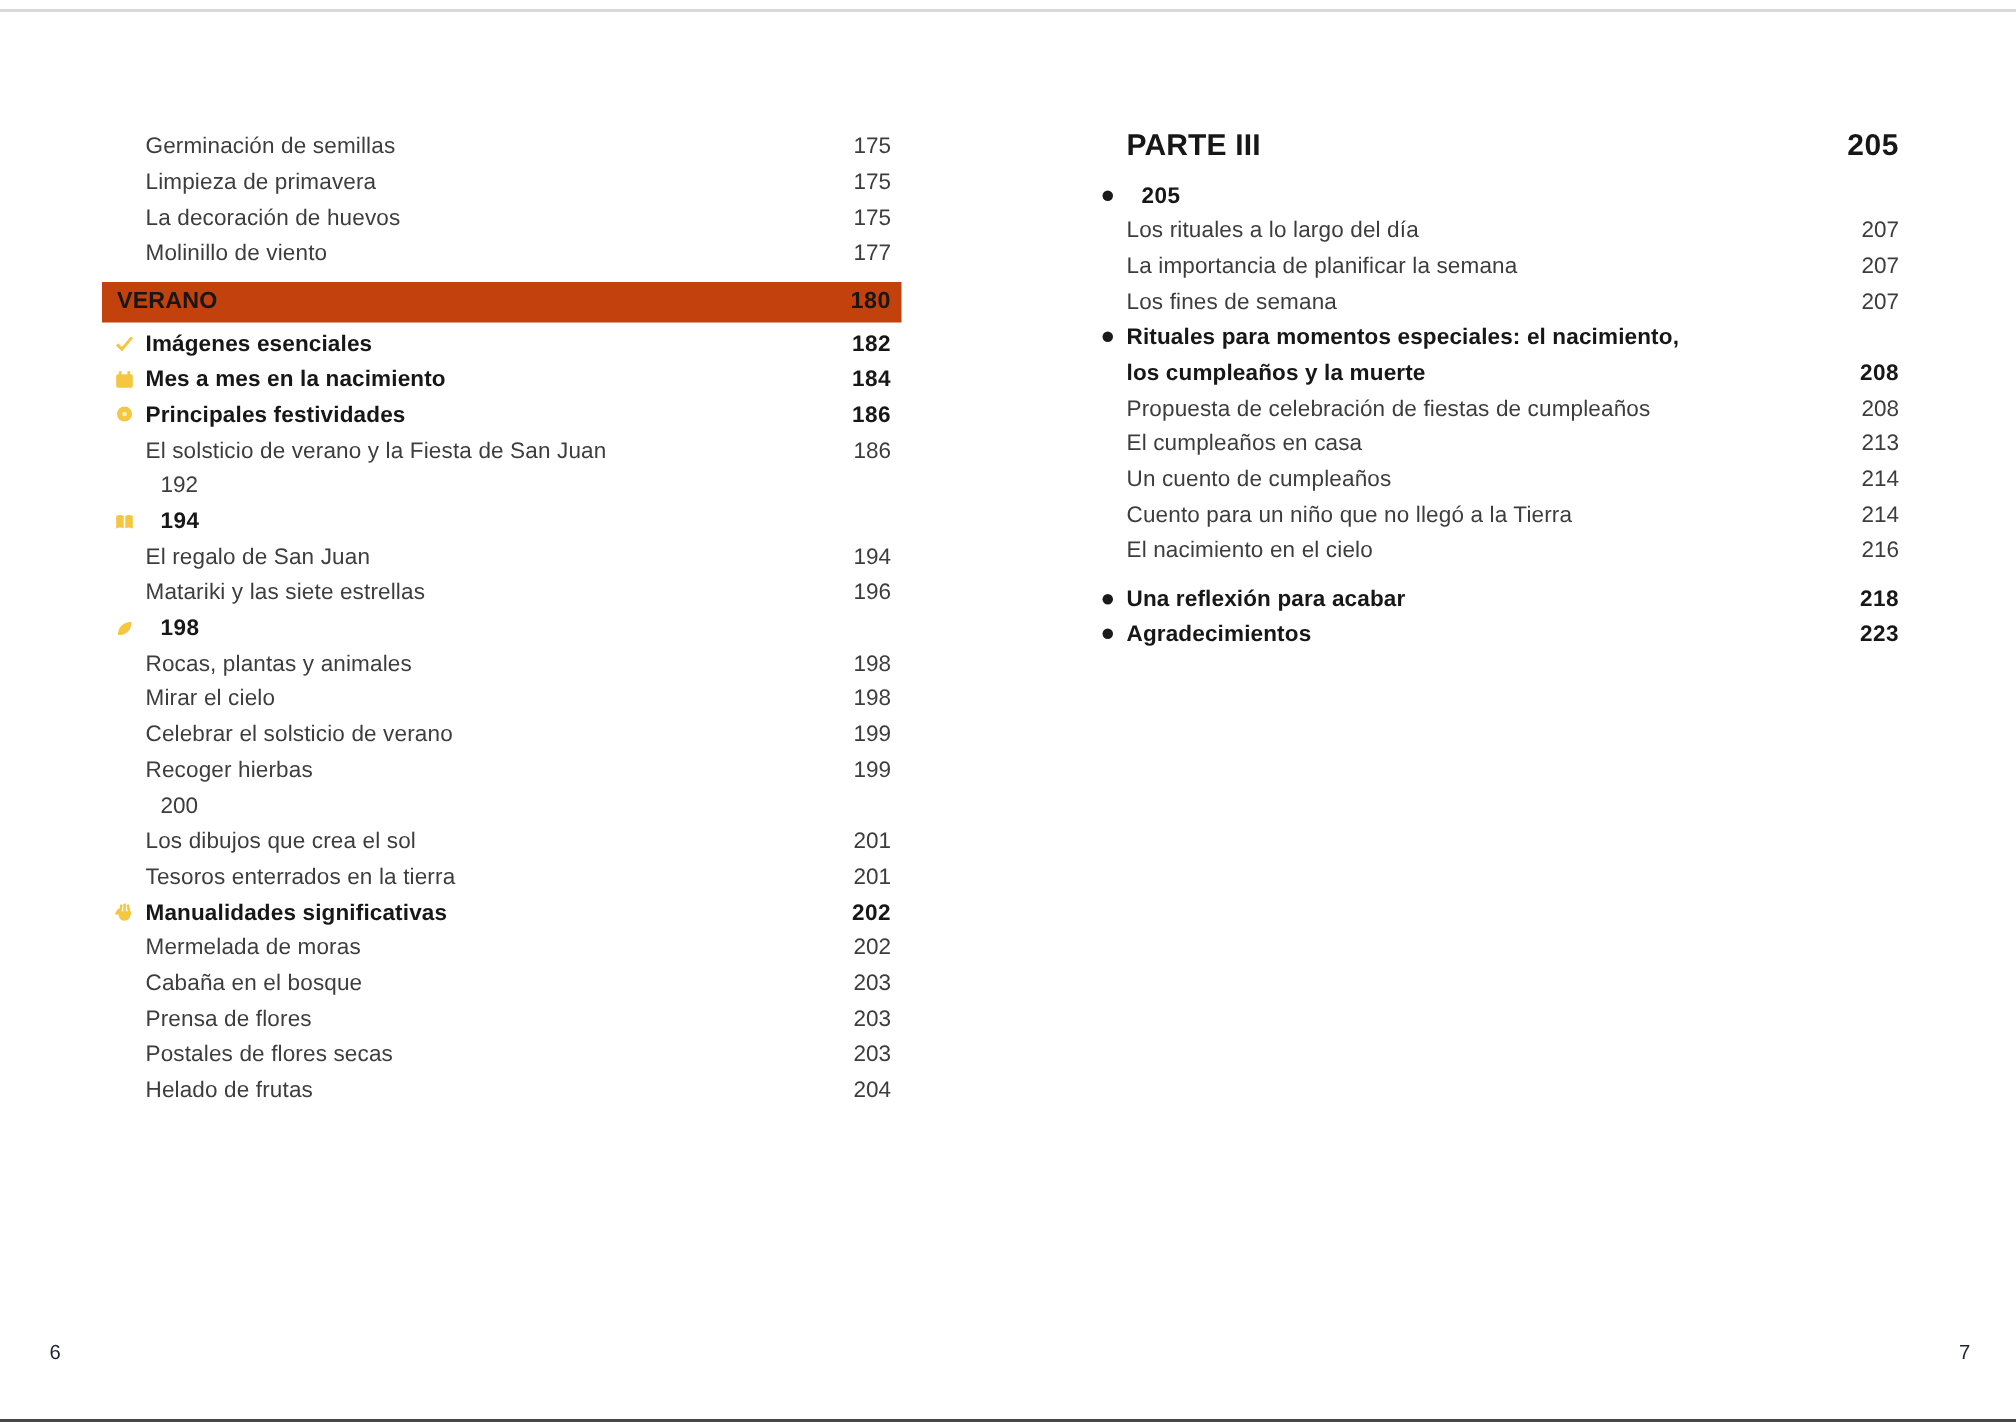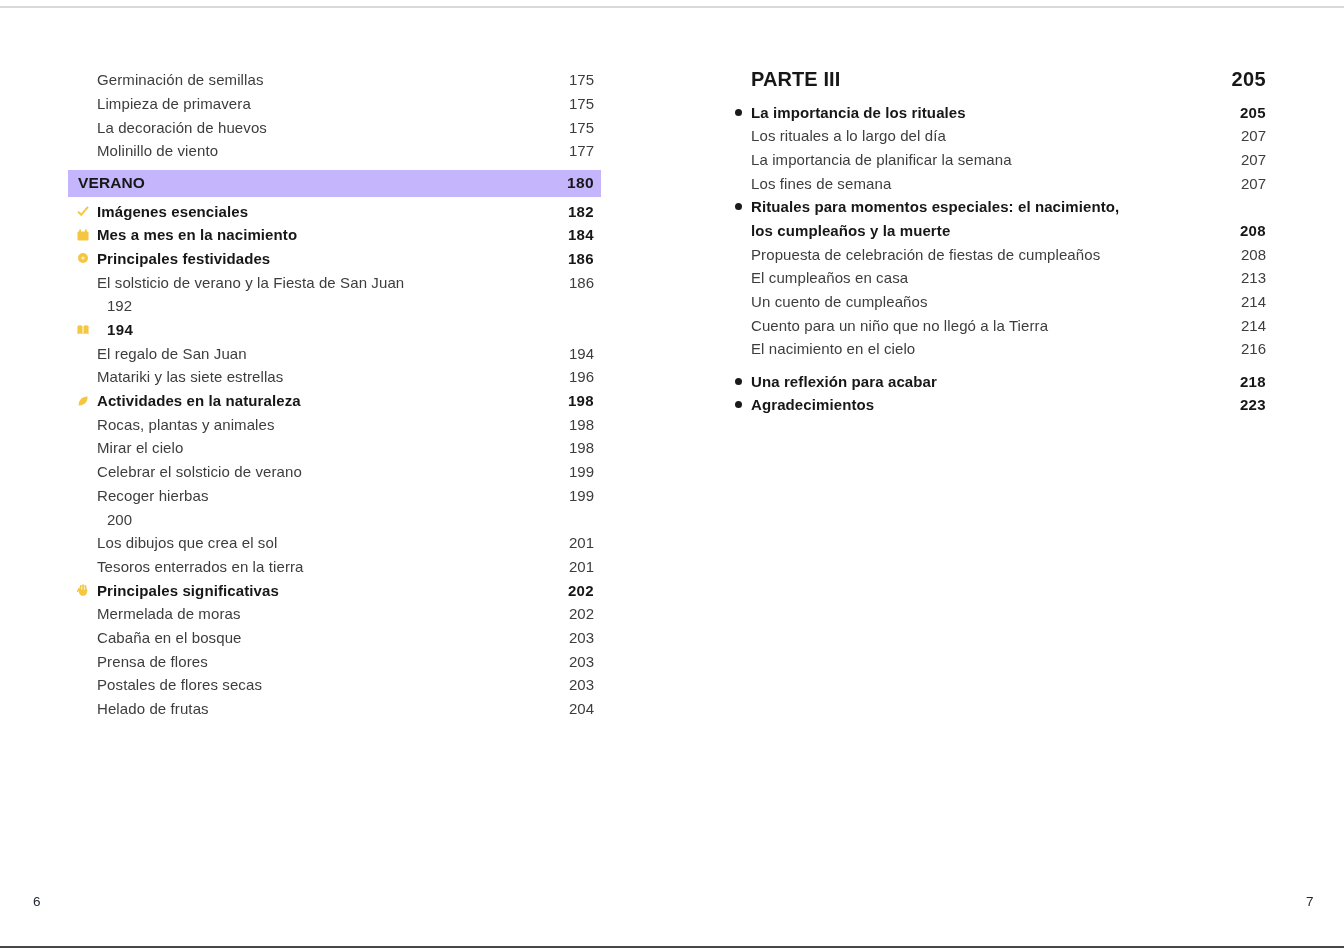--- a/index.html
+++ b/index.html
@@ -2,40 +2,40 @@
 <html><head>
 <meta charset="utf-8">
 <style>
   * { margin:0; padding:0; box-sizing:border-box; }
   html,body { width:1344px; height:948px; background:#ffffff; overflow:hidden; }
   body { font-family:"Liberation Sans", sans-serif; position:relative; color:#3d3d3d; }
 
   .rule-top    { position:absolute; top:6px; left:0; width:1344px; height:2px; background:#d9d9d9; }
   .rule-bottom { position:absolute; bottom:0; left:0; width:1344px; height:2px; background:#474747; }
 
-  .toc { position:absolute; top:68px; }
+  .toc { position:absolute; top:86px; }
   .toc.left  { left:76px;  width:518px; }
   .toc.right { left:735px; width:531px; }
 
   .row { display:flex; align-items:center; height:23.7px; font-size:15px; color:#3d3d3d; }
   .row.gap { margin-top:8.5px; }
 
   .slot { flex:0 0 21px; width:21px; display:flex; align-items:center; }
   .toc.right .slot { flex:0 0 16px; width:16px; }
   .slot svg { width:14px; height:14px; display:block; }
 
   .label { flex:1; white-space:nowrap; letter-spacing:0.1px; }
   .pagenum { margin-left:10px; }
 
   .row.topic, .row.bullet, .row.bullet2, .row.part, .row.season {
     font-weight:bold; color:#171717; letter-spacing:0.35px;
   }
   .row.part { font-size:20px; }
   .row.season {
-    background:#c4b5fd; height:27px; font-size:15.5px;
+    background:#c2410c; height:27px; font-size:15.5px;
     margin:7px -7px 2.5px -8px; padding:0 7px 0 10px;justify-content:flex-end;
   }
 
   .dot { width:7px; height:7px; border-radius:50%; background:#1a1a1a; }
 
   .pageno { position:absolute; top:894px; font-size:13.5px; color:#1f2430; font-weight:500; }
   .pageno.l { left:33px; }
   .pageno.r { left:1306px; }
 </style>
 </head>
@@ -126,21 +126,20 @@
         <span class="slot"></span>
         <span class="label">Matariki y las siete estrellas</span>
         <span class="pagenum">196</span>
       </div>
       <div class="row topic">
         <span class="slot">
           <svg viewBox="0 0 24 24">
             <path d="M4.5 19.5C4.5 10.5 10 4.8 19.8 4.2 20.2 14 14.2 19.8 4.5 19.5z" fill="#F5C640"></path>
           </svg>
         </span>
-        <span class="label">Actividades en la naturaleza</span>
         <span class="pagenum">198</span>
       </div>
       <div class="row sub">
         <span class="slot"></span>
         <span class="label">Rocas, plantas y animales</span>
         <span class="pagenum">198</span>
       </div>
       <div class="row sub">
         <span class="slot"></span>
         <span class="label">Mirar el cielo</span>
@@ -173,21 +172,21 @@
       <div class="row topic">
         <span class="slot">
           <svg viewBox="0 0 24 24" fill="#F5C640">
             <rect x="2.6" y="8.2" width="3" height="7.5" rx="1.5" transform="rotate(30 4.1 11.9)"></rect>
             <rect x="6.2" y="3.2" width="3" height="9.5" rx="1.5" transform="rotate(11 7.7 7.9)"></rect>
             <rect x="10.6" y="2.2" width="3" height="10" rx="1.5"></rect>
             <rect x="15" y="3.2" width="3" height="9.5" rx="1.5" transform="rotate(-11 16.5 7.9)"></rect>
             <path d="M5.6 11h13c.9 0 1.3.7 1.1 1.5l-1 4.2C18 20.2 15.4 22 12.1 22c-3.4 0-6-1.9-6.7-5.4l-.9-4.1C4.3 11.7 4.7 11 5.6 11z"></path>
           </svg>
         </span>
-        <span class="label">Principales significativas</span>
+        <span class="label">Manualidades significativas</span>
         <span class="pagenum">202</span>
       </div>
       <div class="row sub">
         <span class="slot"></span>
         <span class="label">Mermelada de moras</span>
         <span class="pagenum">202</span>
       </div>
       <div class="row sub">
         <span class="slot"></span>
         <span class="label">Cabaña en el bosque</span>
@@ -212,21 +211,20 @@
   <div class="toc right" id="toc-right">
       <div class="row part">
         <span class="slot"></span>
         <span class="label">PARTE III</span>
         <span class="pagenum">205</span>
       </div>
       <div class="row bullet gap">
         <span class="slot">
           <span class="dot"></span>
         </span>
-        <span class="label">La importancia de los rituales</span>
         <span class="pagenum">205</span>
       </div>
       <div class="row sub">
         <span class="slot"></span>
         <span class="label">Los rituales a lo largo del día</span>
         <span class="pagenum">207</span>
       </div>
       <div class="row sub">
         <span class="slot"></span>
         <span class="label">La importancia de planificar la semana</span>

